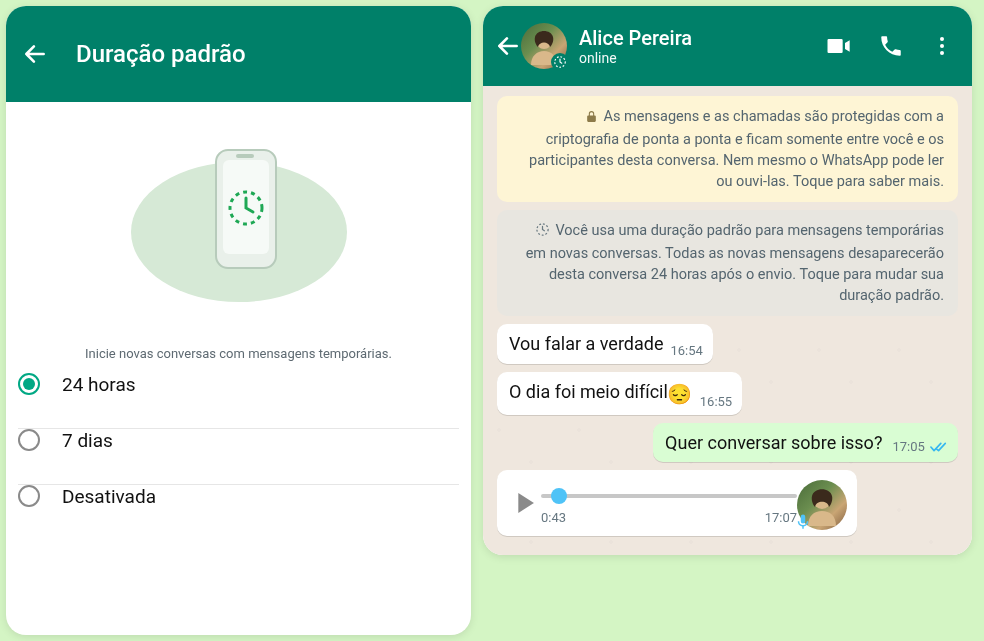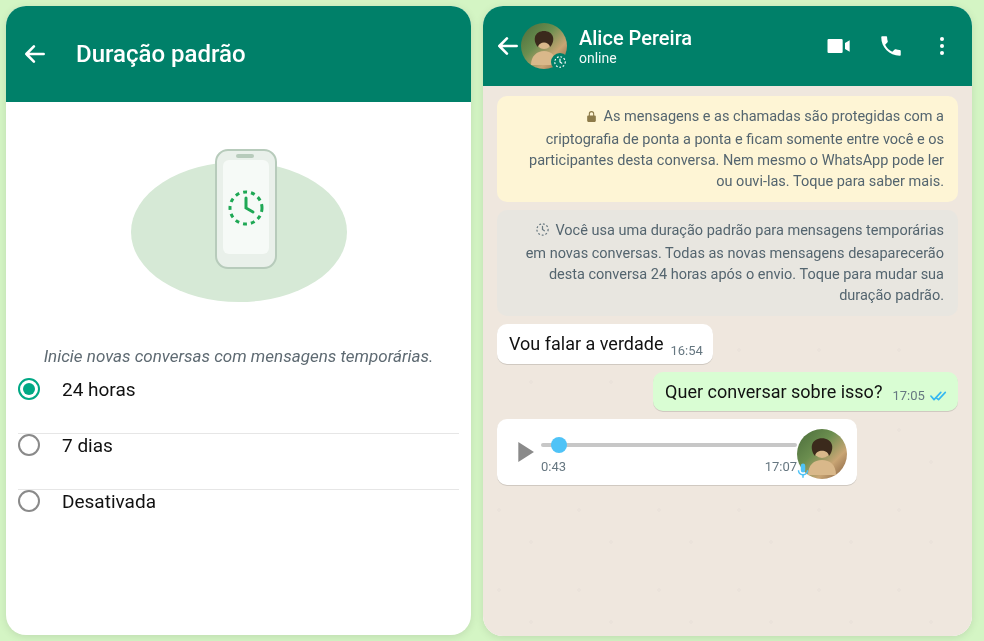--- a/index.html
+++ b/index.html
@@ -15,21 +15,21 @@
   }
   .phone {
     background: #fff;
     border-radius: 20px;
     overflow: hidden;
     display: flex;
     flex-direction: column;
     box-shadow: 0 2px 8px rgba(0,0,0,0.1);
   }
   .phone-left { width: 465px; height: 629px; }
-  .phone-right { width: 489px; height: 630px; }
+  .phone-right { width: 489px; height: 549px; }
 
   
   .header-left {
     background: #008069;
     color: #fff;
     height: 96px;
     display: flex;
     align-items: center;
     padding: 0 16px;
   }
@@ -39,23 +39,22 @@
     height: 240px;
     display: flex;
     align-items: center;
     justify-content: center;
     background: #fff;
   }
   .illu-svg { width: 230px; height: 180px; }
   .subtitle {
     text-align: center;
     color: #5e6a72;
-    font-size: 17px;
+    font-size: 13px;
     padding: 4px 16px 12px;
-    font-style: italic;
   }
   .options { padding: 0 12px; }
   .option-row {
     display: flex;
     align-items: flex-start;
     height: 56px;
     border-bottom: 1px solid #e6e6e6;
     cursor: pointer;
   }
   .option-row:last-child { border-bottom: none; }
@@ -322,20 +321,26 @@
       <span>Você usa uma duração padrão para mensagens temporárias em novas conversas. Todas as novas mensagens desaparecerão desta conversa 24 horas após o envio. Toque para mudar sua duração padrão.</span>
     </div>
 
     <div class="msg-row in">
       <div class="bubble in">
         <span class="text">Vou falar a verdade</span>
         <span class="time">16:54</span>
       </div>
     </div>
 
+    <div class="msg-row in">
+      <div class="bubble in">
+        <span class="text"><span>O dia foi meio difícil</span><span class="emoji">😔</span></span>
+        <span class="time">16:55</span>
+      </div>
+    </div>
 
     <div class="msg-row out">
       <div class="bubble out">
         <span class="text">Quer conversar sobre isso?</span>
         <span class="time">
           <span>17:05</span>
           <span class="ticks">
             <svg width="18" height="12" viewBox="0 0 20 12" fill="none">
                 <path d="M1 6l3.5 4L12 2" stroke="#34b7f1" stroke-width="1.8" stroke-linecap="round" stroke-linejoin="round"></path>
                 <path d="M7 8l2.5 2L17 2" stroke="#34b7f1" stroke-width="1.8" stroke-linecap="round" stroke-linejoin="round"></path>

